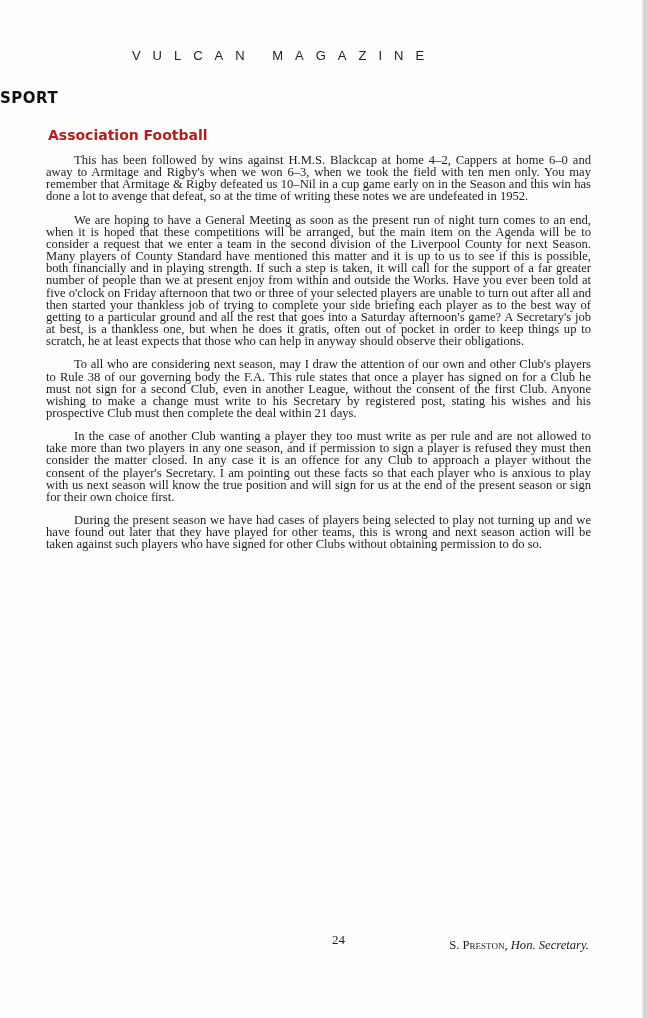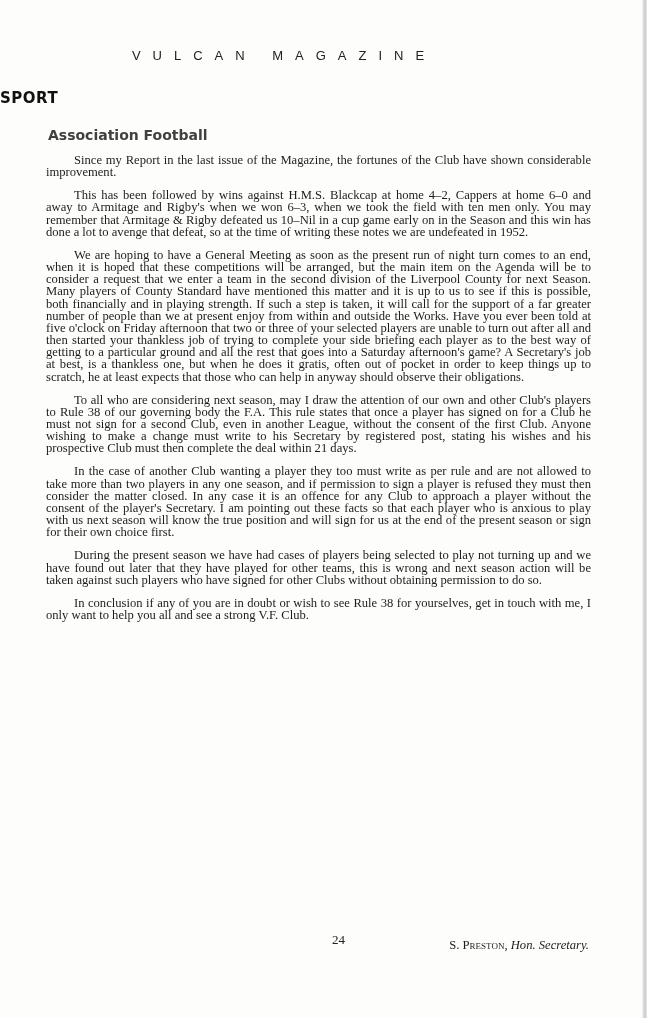--- a/index.html
+++ b/index.html
@@ -24,21 +24,21 @@
     position: absolute; top: 89px; left: 0; width: 647px;
     text-align: left;
     font-family: "DejaVu Sans", sans-serif;
     font-weight: bold; font-size: 15px; letter-spacing: 0.5px;
     color: #111;
   }
   .article-heading {
     position: absolute; top: 127px; left: 48px;
     font-family: "DejaVu Sans", sans-serif;
     font-weight: bold; font-size: 14px;
-    color: #404040;
+    color: #b91c1c;
   }
   .body-text {
     position: absolute; top: 154px; left: 46px; width: 545px;
     font-family: "Liberation Serif", serif;
     font-size: 12.6px; line-height: 12.15px;
     text-align: justify; color: #1c1c1c;
   }
   .body-text p {
     margin: 0 0 11px 0;
     text-indent: 28px;
@@ -62,27 +62,25 @@
 
 <div class="right-edge"></div>
 
 <div class="running-head">VULCAN MAGAZINE</div>
 
 <div class="section-title">SPORT</div>
 
 <div class="article-heading">Association Football</div>
 
 <div class="body-text">
-  <p>Since my Report in the last issue of the Magazine, the fortunes of the Club have shown considerable improvement.</p>
   <p>This has been followed by wins against H.M.S. Blackcap at home 4–2, Cappers at home 6–0 and away to Armitage and Rigby's when we won 6–3, when we took the field with ten men only.  You may remember that Armitage &amp; Rigby defeated us 10–Nil in a cup game early on in the Season and this win has done a lot to avenge that defeat, so at the time of writing these notes we are undefeated in 1952.</p>
   <p>We are hoping to have a General Meeting as soon as the present run of night turn comes to an end, when it is hoped that these competitions will be arranged, but the main item on the Agenda will be to consider a request that we enter a team in the second division of the Liverpool County for next Season.  Many players of County Standard have mentioned this matter and it is up to us to see if this is possible, both financially and in playing strength.  If such a step is taken, it will call for the support of a far greater number of people than we at present enjoy from within and outside the Works.  Have you ever been told at five o'clock on Friday afternoon that two or three of your selected players are unable to turn out after all and then started your thankless job of trying to complete your side briefing each player as to the best way of getting to a particular ground and all the rest that goes into a Saturday afternoon's game?  A Secretary's job at best, is a thankless one, but when he does it gratis, often out of pocket in order to keep things up to scratch, he at least expects that those who can help in anyway should observe their obligations.</p>
   <p>To all who are considering next season, may I draw the attention of our own and other Club's players to Rule 38 of our governing body the F.A.  This rule states that once a player has signed on for a Club he must not sign for a second Club, even in another League, without the consent of the first Club.  Anyone wishing to make a change must write to his Secretary by registered post, stating his wishes and his prospective Club must then complete the deal within 21 days.</p>
   <p>In the case of another Club wanting a player they too must write as per rule and are not allowed to take more than two players in any one season, and if permission to sign a player is refused they must then consider the matter closed.  In any case it is an offence for any Club to approach a player without the consent of the player's Secretary.  I am pointing out these facts so that each player who is anxious to play with us next season will know the true position and will sign for us at the end of the present season or sign for their own choice first.</p>
   <p>During the present season we have had cases of players being selected to play not turning up and we have found out later that they have played for other teams, this is wrong and next season action will be taken against such players who have signed for other Clubs without obtaining permission to do so.</p>
-  <p>In conclusion if any of you are in doubt or wish to see Rule 38 for yourselves, get in touch with me, I only want to help you all and see a strong V.F. Club.</p>
 </div>
 
 <div class="signature">
   <span class="name">S. Preston,</span>
   <span class="role">Hon. Secretary.</span>
 </div>
 
 <div class="page-number">24</div>
 
 </body></html>

